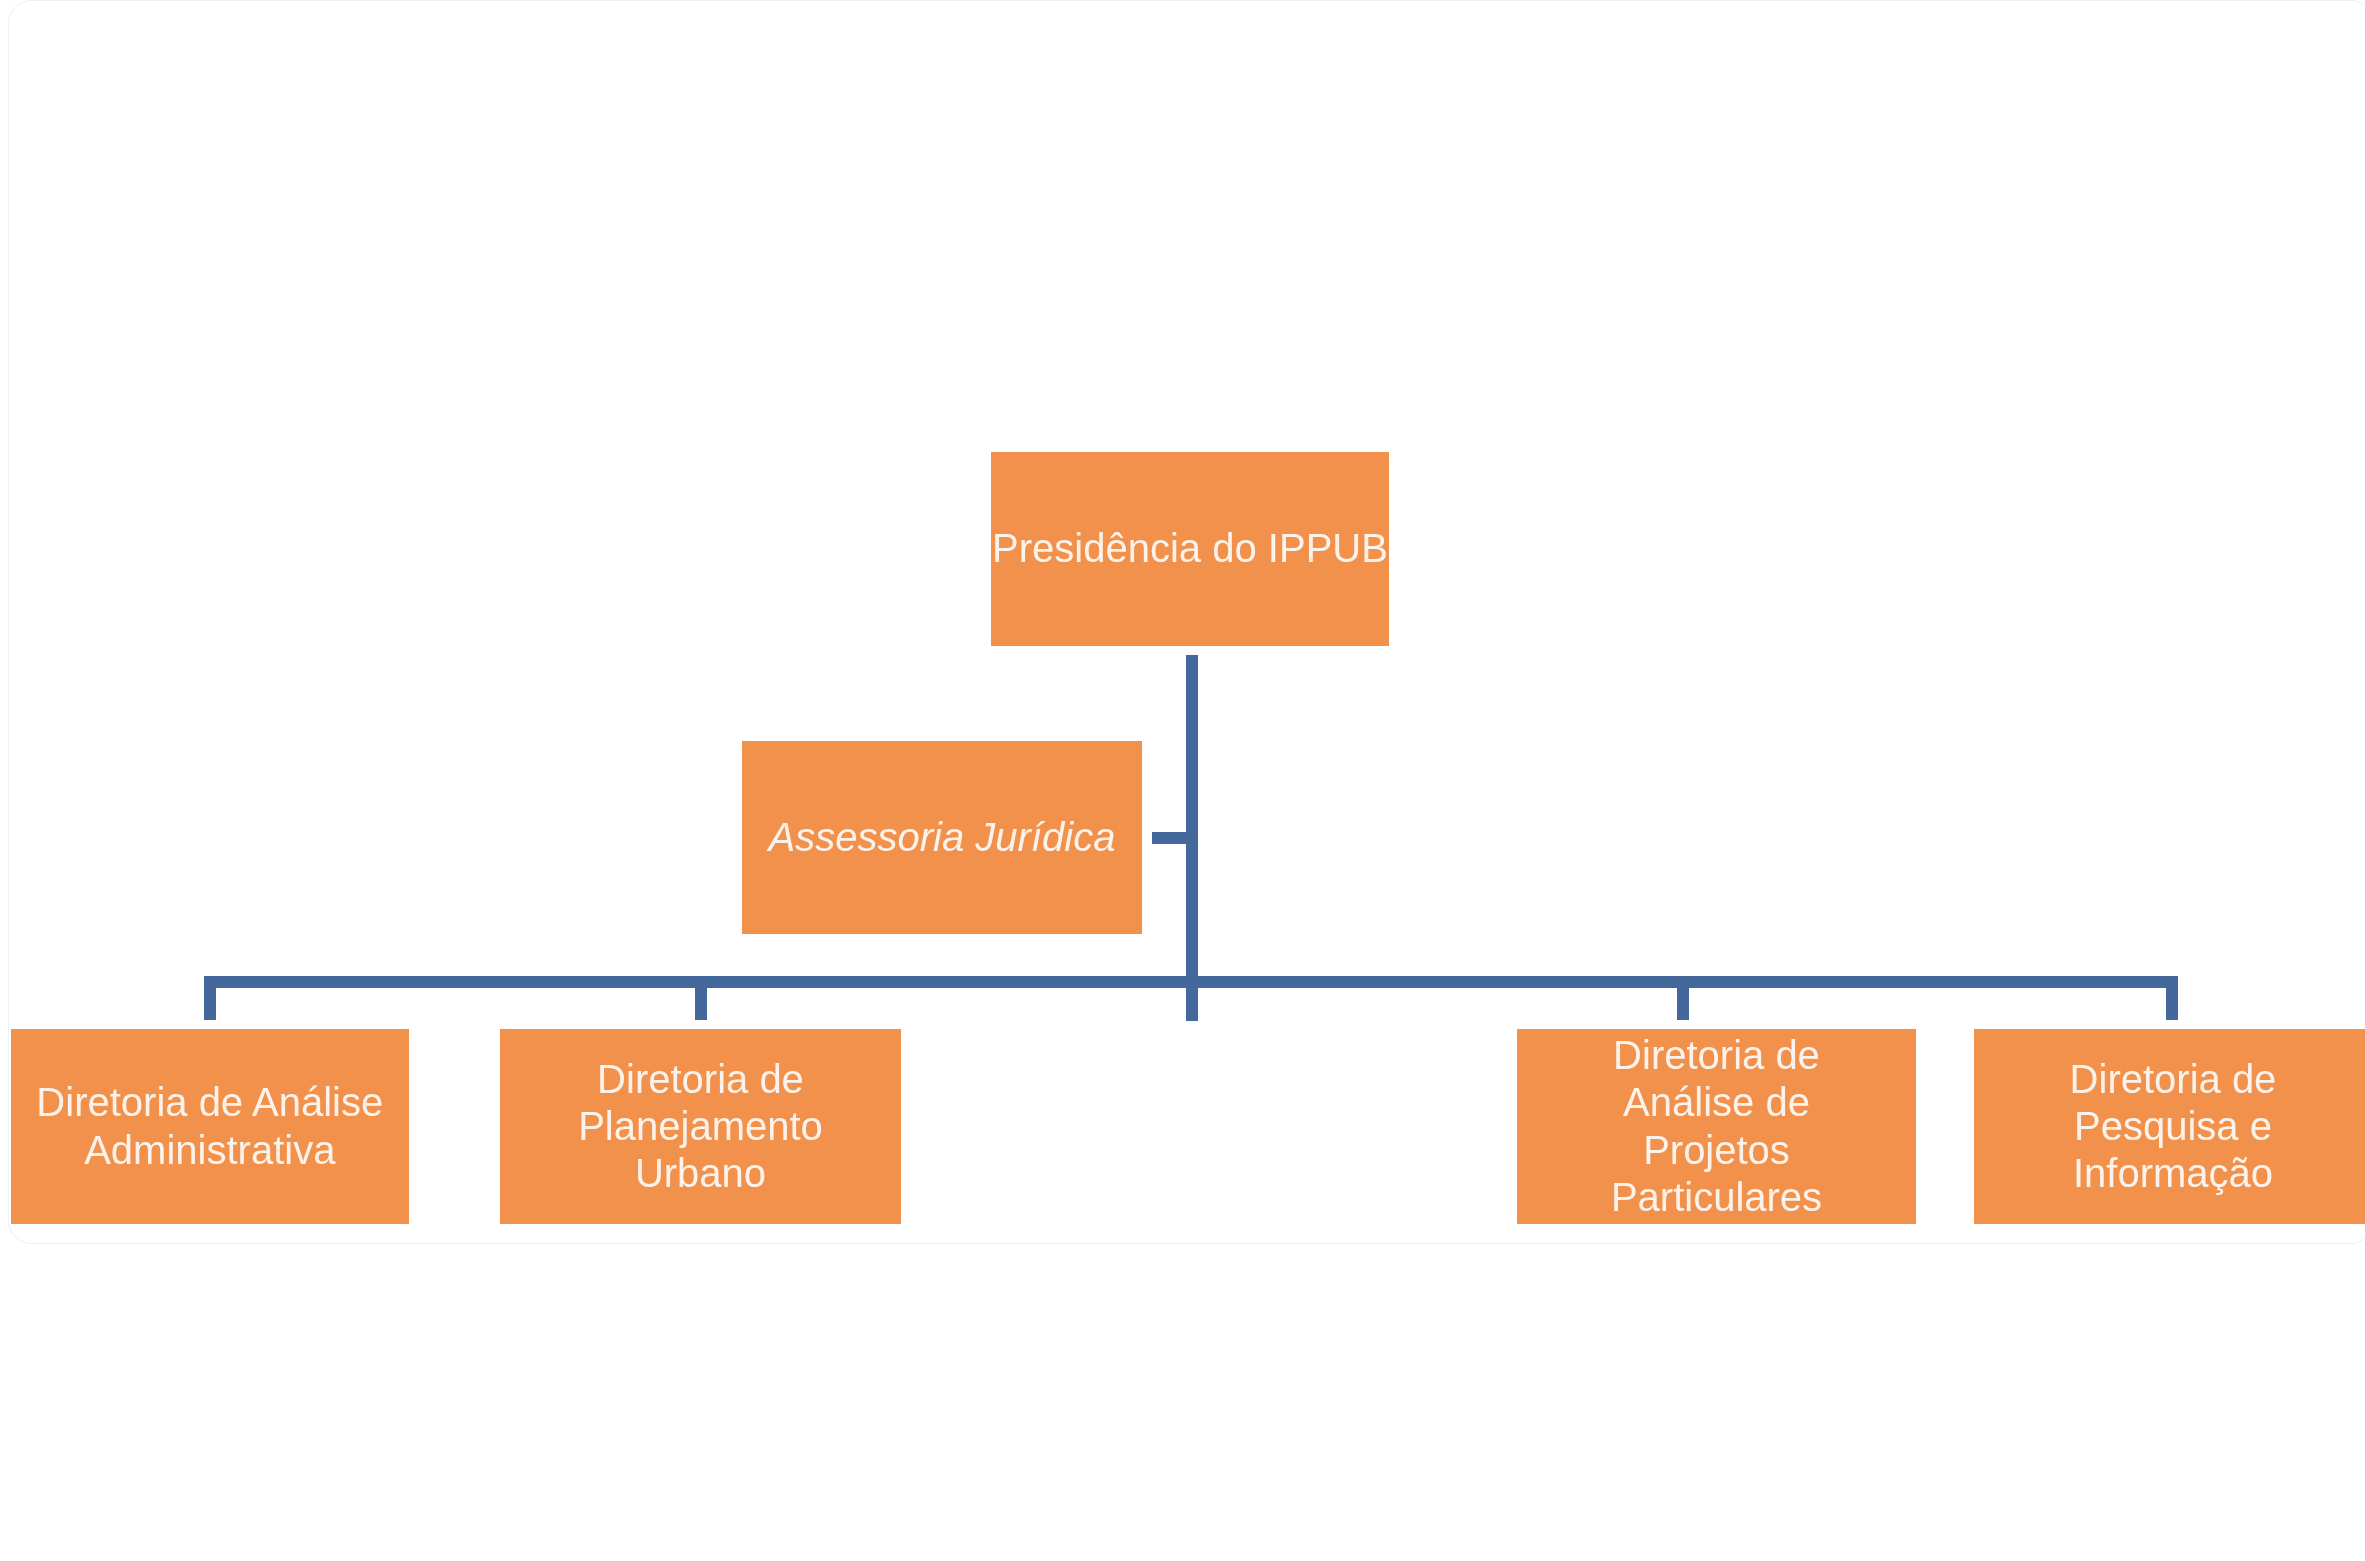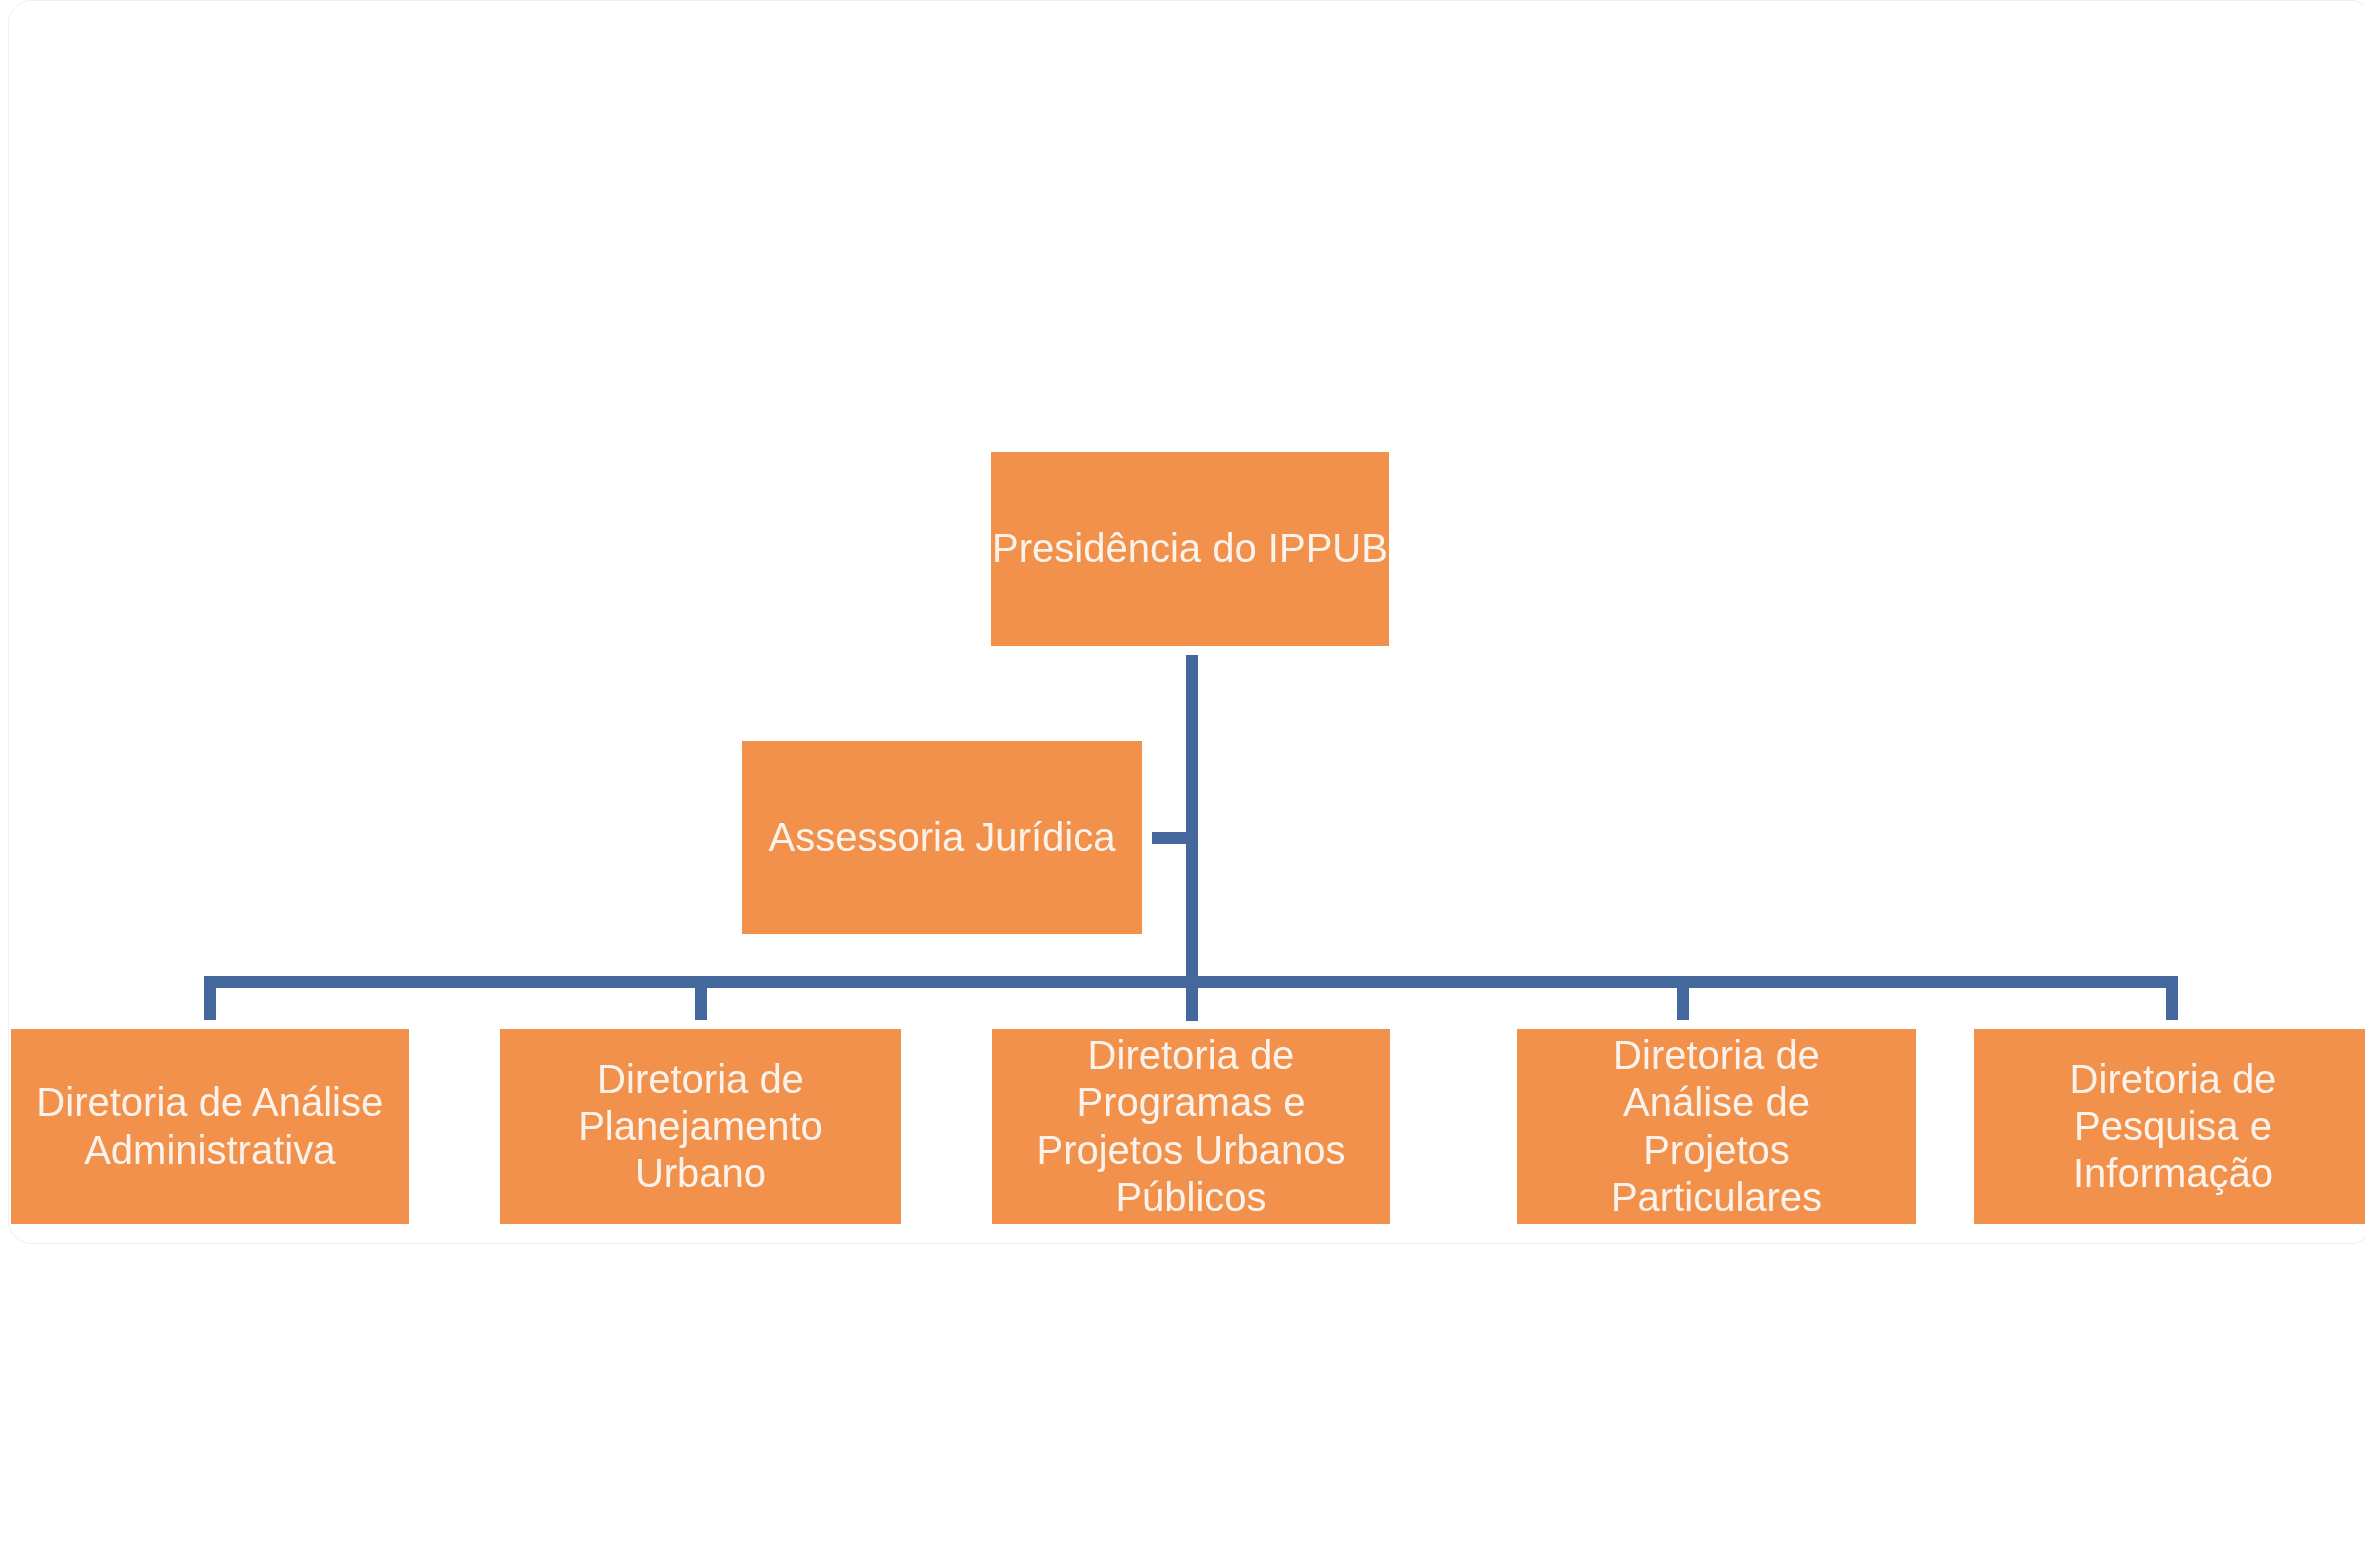--- a/index.html
+++ b/index.html
@@ -28,21 +28,21 @@
     justify-content: center;
     text-align: center;
     font-size: 40px;
     line-height: 1.18;
     box-sizing: border-box;
   }
   .node .lbl { display: block; }
 
   
   .n-presidencia { left: 982px; top: 451px;  width: 398px; height: 194px; }
-  .n-assessoria  { left: 733px;  top: 740px;  width: 400px; height: 193px; }
+  .n-assessoria  { left: 733px;  top: 740px;  width: 400px; height: 193px; font-style: italic; }
   .n-gestao      { left: 1.8px;    top: 1028px; width: 398px; height: 195px; padding: 0 25px; }
   .n-planejamento{ left: 491px;  top: 1028px; width: 401px; height: 195px; padding: 0 50px; }
   .n-programas   { left: 983px; top: 1028px; width: 398px; height: 195px; padding: 0 11px; }
   .n-analise     { left: 1508px; top: 1028px; width: 399px; height: 195px; padding: 0 36px; }
   .n-pesquisa    { left: 1965px; top: 1028px; width: 398px; height: 195px; padding: 0 17px; }
 
   .conn {
     position: absolute;
     background: #44689C;
   }
@@ -80,23 +80,20 @@
   </div>
 
   <div class="node n-gestao">
     <span class="lbl">Diretoria de Análise Administrativa</span>
   </div>
 
   <div class="node n-planejamento">
     <span class="lbl">Diretoria de Planejamento Urbano</span>
   </div>
 
-  <div class="node n-programas">
-    <span class="lbl">Diretoria de Programas e Projetos Urbanos Públicos</span>
-  </div>
 
   <div class="node n-analise">
     <span class="lbl">Diretoria de Análise de Projetos Particulares</span>
   </div>
 
   <div class="node n-pesquisa">
     <span class="lbl">Diretoria de Pesquisa e Informação</span>
   </div>
 
 </div>

